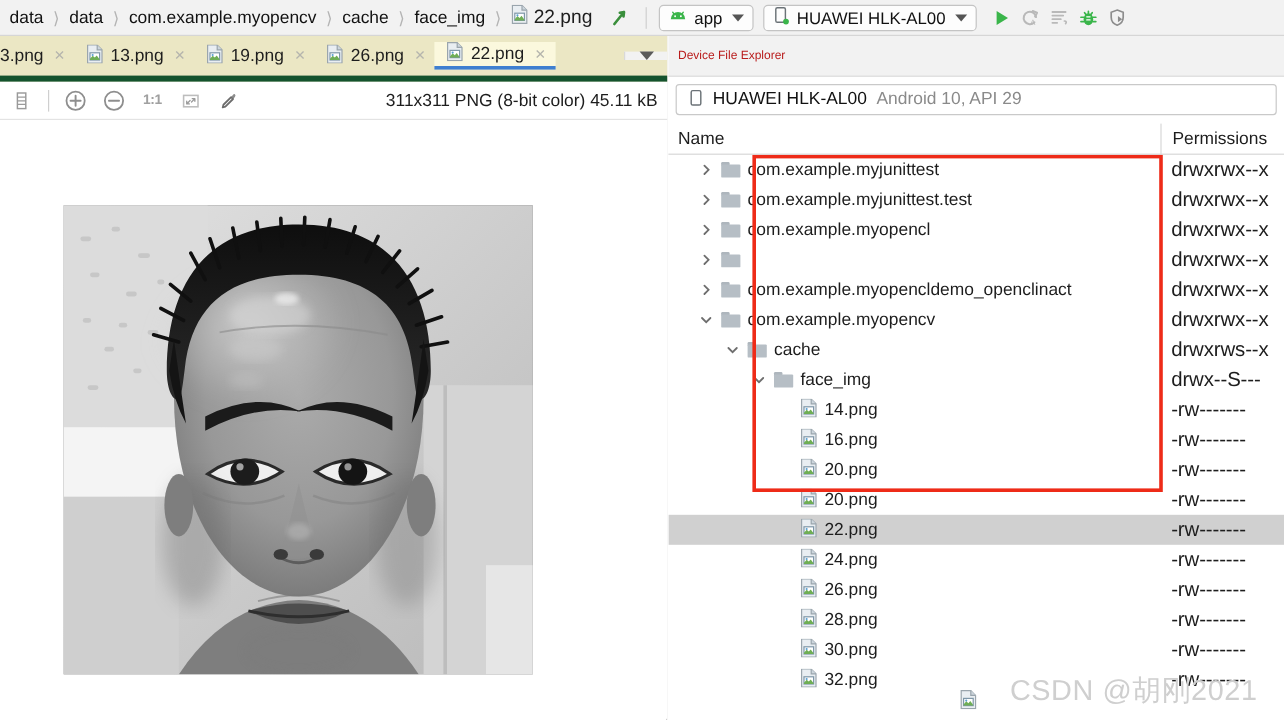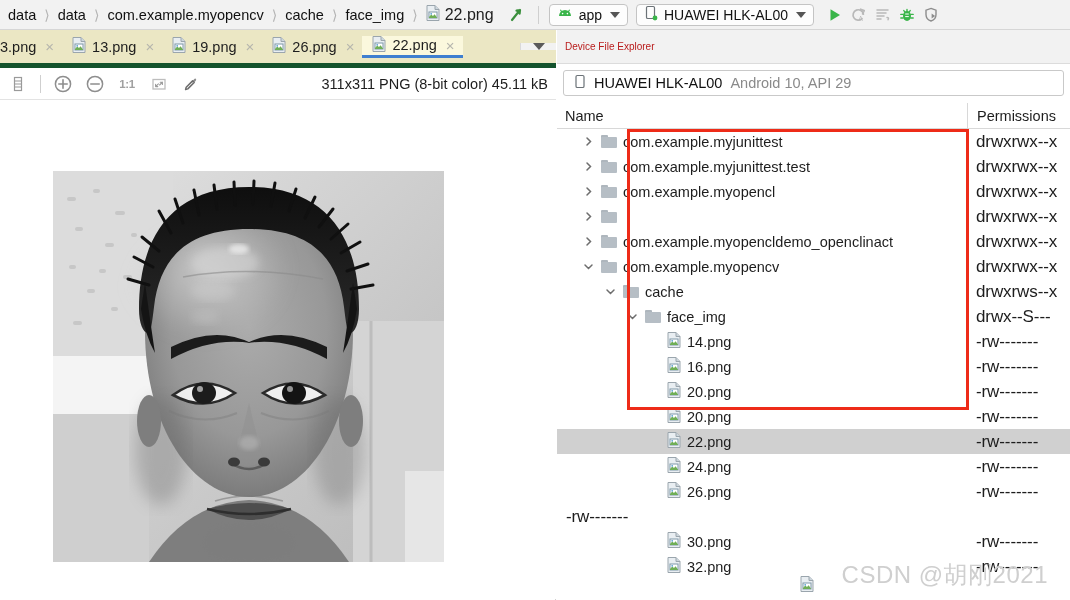--- a/index.html
+++ b/index.html
@@ -712,20 +712,31 @@
                   <path d="M9 0.5v4h4" fill="#cdd6dd" stroke="#9aa5ad" stroke-width="1"></path>
                   <rect x="3" y="7" width="8" height="6" fill="#ffffff" stroke="#7f97a8"></rect>
                   <path d="M3 12l2.2-2.6L7 11l1.6-1.8L11 12.4V13H3z" fill="#6fae55"></path>
                   <circle cx="5.2" cy="8.8" r="0.9" fill="#5aa0d0"></circle>
                 </svg></span>
               <span>26.png</span>
             </span>
             <span class="tperm">-rw-------</span>
           </div>
           <div class="trow">
+            <span class="tname" style="padding-left:90px;">
+              <span class="twisty"></span>
+              <span class="fileicon"><svg width="14" height="16" viewBox="0 0 14 16">
+                  <path d="M1 0.5h8l4 4v11H1z" fill="#e9eef2" stroke="#9aa5ad" stroke-width="1"></path>
+                  <path d="M9 0.5v4h4" fill="#cdd6dd" stroke="#9aa5ad" stroke-width="1"></path>
+                  <rect x="3" y="7" width="8" height="6" fill="#ffffff" stroke="#7f97a8"></rect>
+                  <path d="M3 12l2.2-2.6L7 11l1.6-1.8L11 12.4V13H3z" fill="#6fae55"></path>
+                  <circle cx="5.2" cy="8.8" r="0.9" fill="#5aa0d0"></circle>
+                </svg></span>
+              <span>28.png</span>
+            </span>
             <span class="tperm">-rw-------</span>
           </div>
           <div class="trow">
             <span class="tname" style="padding-left:90px;">
               <span class="twisty"></span>
               <span class="fileicon"><svg width="14" height="16" viewBox="0 0 14 16">
                   <path d="M1 0.5h8l4 4v11H1z" fill="#e9eef2" stroke="#9aa5ad" stroke-width="1"></path>
                   <path d="M9 0.5v4h4" fill="#cdd6dd" stroke="#9aa5ad" stroke-width="1"></path>
                   <rect x="3" y="7" width="8" height="6" fill="#ffffff" stroke="#7f97a8"></rect>
                   <path d="M3 12l2.2-2.6L7 11l1.6-1.8L11 12.4V13H3z" fill="#6fae55"></path>

